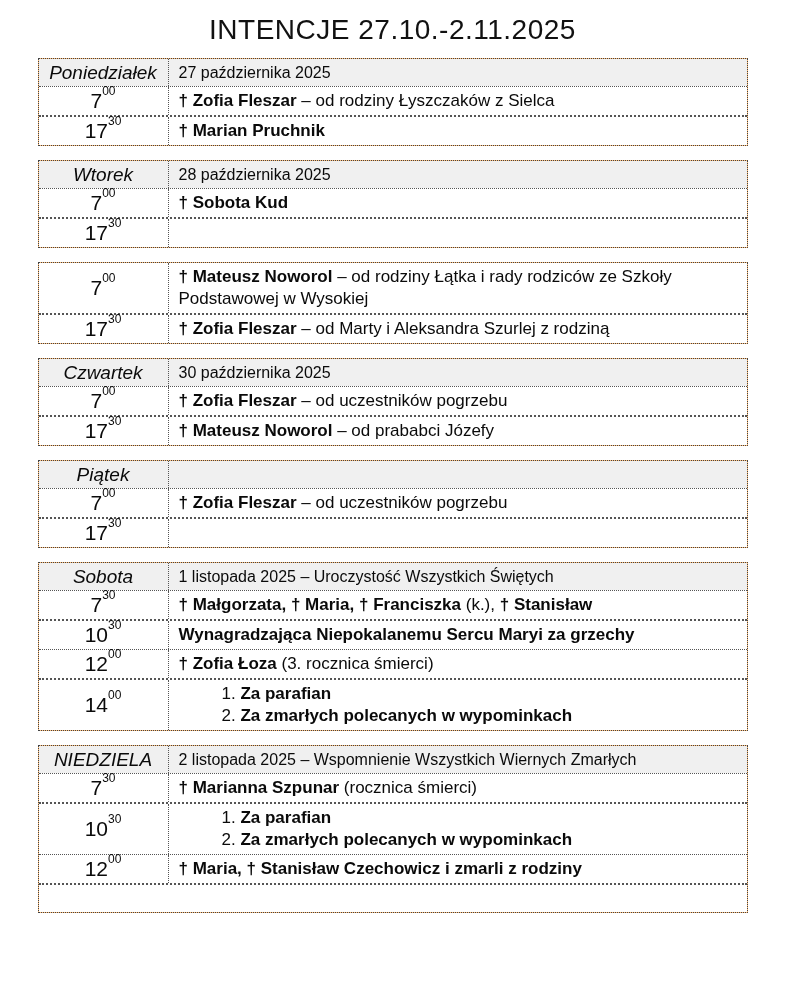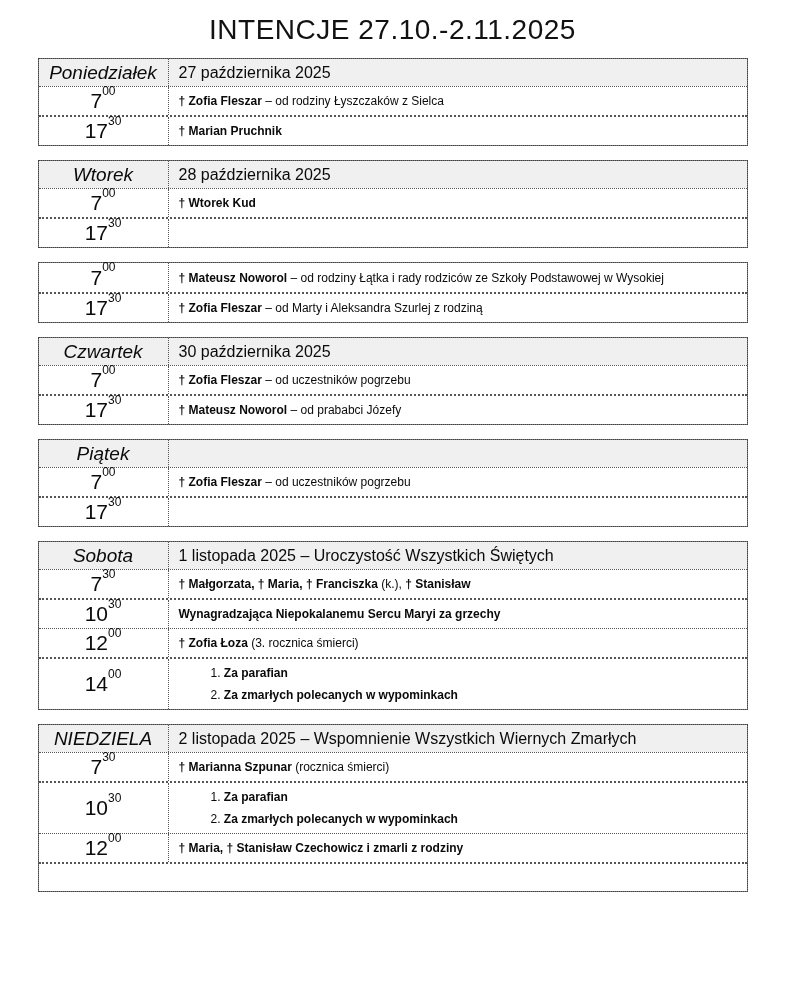--- a/index.html
+++ b/index.html
@@ -18,21 +18,21 @@
     font-weight: 400;
     letter-spacing: 0.5px;
     margin-bottom: 12px;
     color: #111;
   }
   .tables { width: 710px; margin: 0 auto; }
   .day-table {
     width: 710px;
     border: 1px dotted #444;
     margin-bottom: 14px;
-    background: #737373;
+    background: #fdba74;
   }
   .row { display: flex; align-items: stretch; }
   .row + .row { border-top: 1px dotted #555; }
   .row.thick { border-top: 2px dotted #555; }
   .cell-left {
     width: 130px;
     flex: 0 0 130px;
     border-right: 1px dotted #555;
     display: flex;
     align-items: center;
@@ -57,24 +57,24 @@
   }
   .date-label { font-size: 16px; line-height: 20px; }
   .row.mass { min-height: 29px; background: #fff; }
   .time-label { font-size: 21px; font-weight: 400; white-space: nowrap; }
   .time-label sup {
     font-size: 12px;
     position: relative;
     top: -0.45em;
     line-height: 0;
   }
-  .intention { font-size: 12px; line-height: 22px; width: 100%; }
+  .intention { font-size: 17px; line-height: 22px; width: 100%; }
   .intention .b { font-weight: 700; }
   .intention .ln { display: block; }
-  .intention .ln.li { margin-left: 32px; }
+  .intention .ln.li { margin-left: 43px; }
 </style>
 </head>
 <body>
 
 <h1 class="page-title">INTENCJE 27.10.-2.11.2025</h1>
 
 <div class="tables">
 
   <section class="day-table">
     <div class="row hdr">
@@ -115,21 +115,21 @@
       <div class="cell-right">
           <span class="date-label">28 października 2025</span>
         </div>
     </div>
     <div class="row mass">
       <div class="cell-left">
           <span class="time-label"><span>7</span><sup>00</sup></span>
         </div>
       <div class="cell-right">
           <div class="intention">
-        <span class="ln"><span class="b">† Wtorek Kud</span></span>
+        <span class="ln"><span class="b">† Sobota Kud</span></span>
       </div>
         </div>
     </div>
     <div class="row mass thick">
       <div class="cell-left">
           <span class="time-label"><span>17</span><sup>30</sup></span>
         </div>
     </div>
   </section>
 

